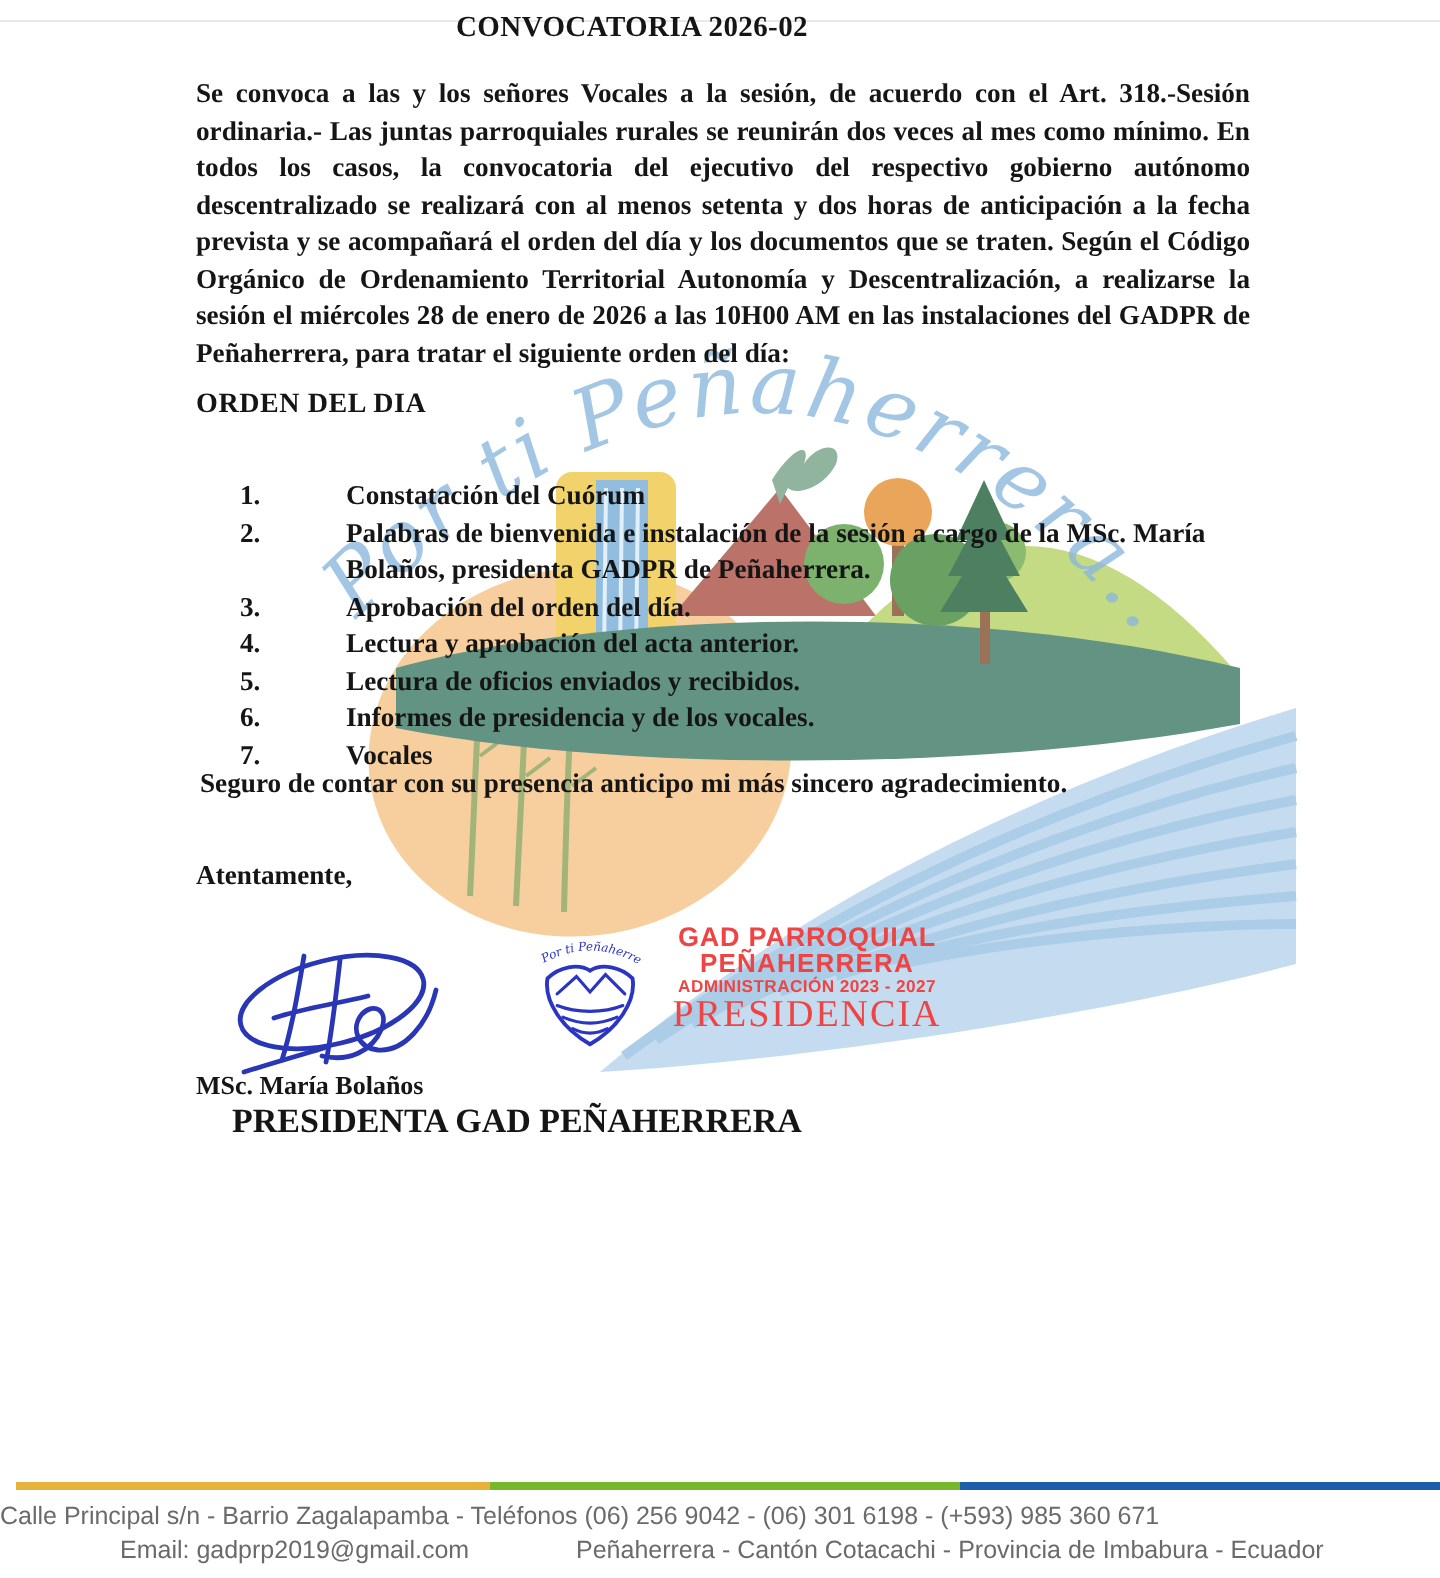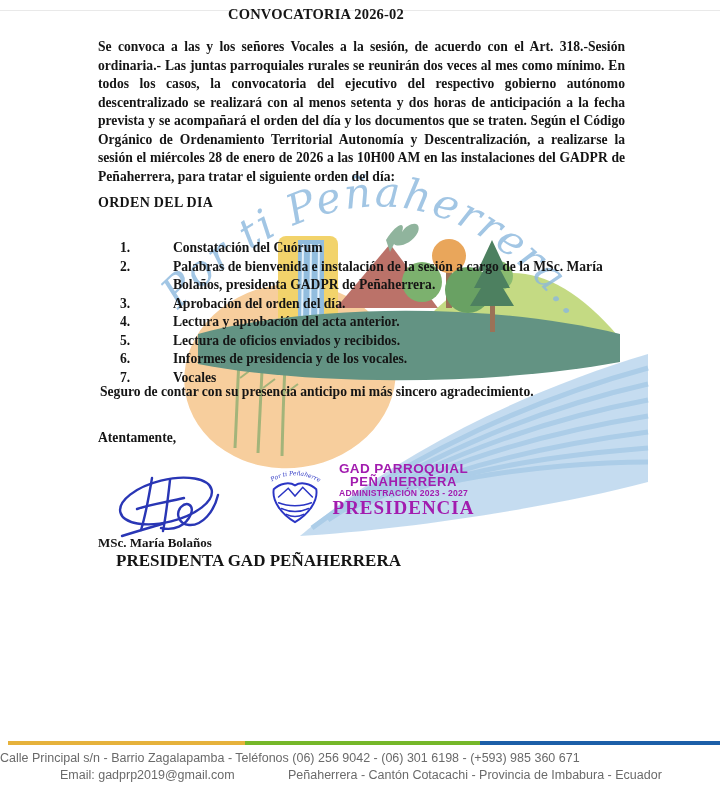--- a/index.html
+++ b/index.html
@@ -33,26 +33,26 @@
   #closing-line{top:384px;left:100px;width:527px;font-size:13.6px;}
   #salutation{top:430px;left:98px;font-size:13.6px;}
   #signer-name{top:535px;left:98px;font-size:13px;}
   #signer-title{top:551px;left:116px;font-size:17px;}
   
   #watermark{top:148px;left:150px;width:510px;height:400px;z-index:0;}
   .content-layer{z-index:2;font-weight:bold;}
   
   #stamp{top:462px;left:265px;width:210px;height:66px;z-index:2;}
   #stamp-emblem{position:absolute;left:0;top:5px;width:60px;height:58px;}
-  #stamp-text{position:absolute;left:67px;top:0;width:143px;text-align:center;color:#a21caf;
+  #stamp-text{position:absolute;left:67px;top:0;width:143px;text-align:center;color:#ef4444;
               font-family:"Liberation Sans", sans-serif;}
   #stamp-line1{font-size:13.5px;font-weight:bold;letter-spacing:.4px;line-height:13px;}
   #stamp-line2{font-size:13px;font-weight:bold;letter-spacing:.6px;line-height:13px;}
   #stamp-line3{font-size:8.6px;font-weight:bold;letter-spacing:.2px;line-height:10px;}
-  #stamp-line4{font-size:19px;font-weight:bold;letter-spacing:1px;line-height:20px;
+  #stamp-line4{font-size:19px;font-weight:normal;letter-spacing:1px;line-height:20px;
                font-family:"Liberation Serif", serif;}
   #signature{top:468px;left:104px;width:132px;height:74px;z-index:2;}
   
   #footer-bar{top:741px;left:8px;width:712px;height:4px;display:flex;z-index:2;}
   #footer-bar div{height:100%;}
   .bar-yellow{width:237px;background:#e6b23c;}
   .bar-green{width:235px;background:#76b82a;}
   .bar-blue{width:240px;background:#1c5fa8;}
   .footer-text{
     font-family:"Liberation Sans", sans-serif;

